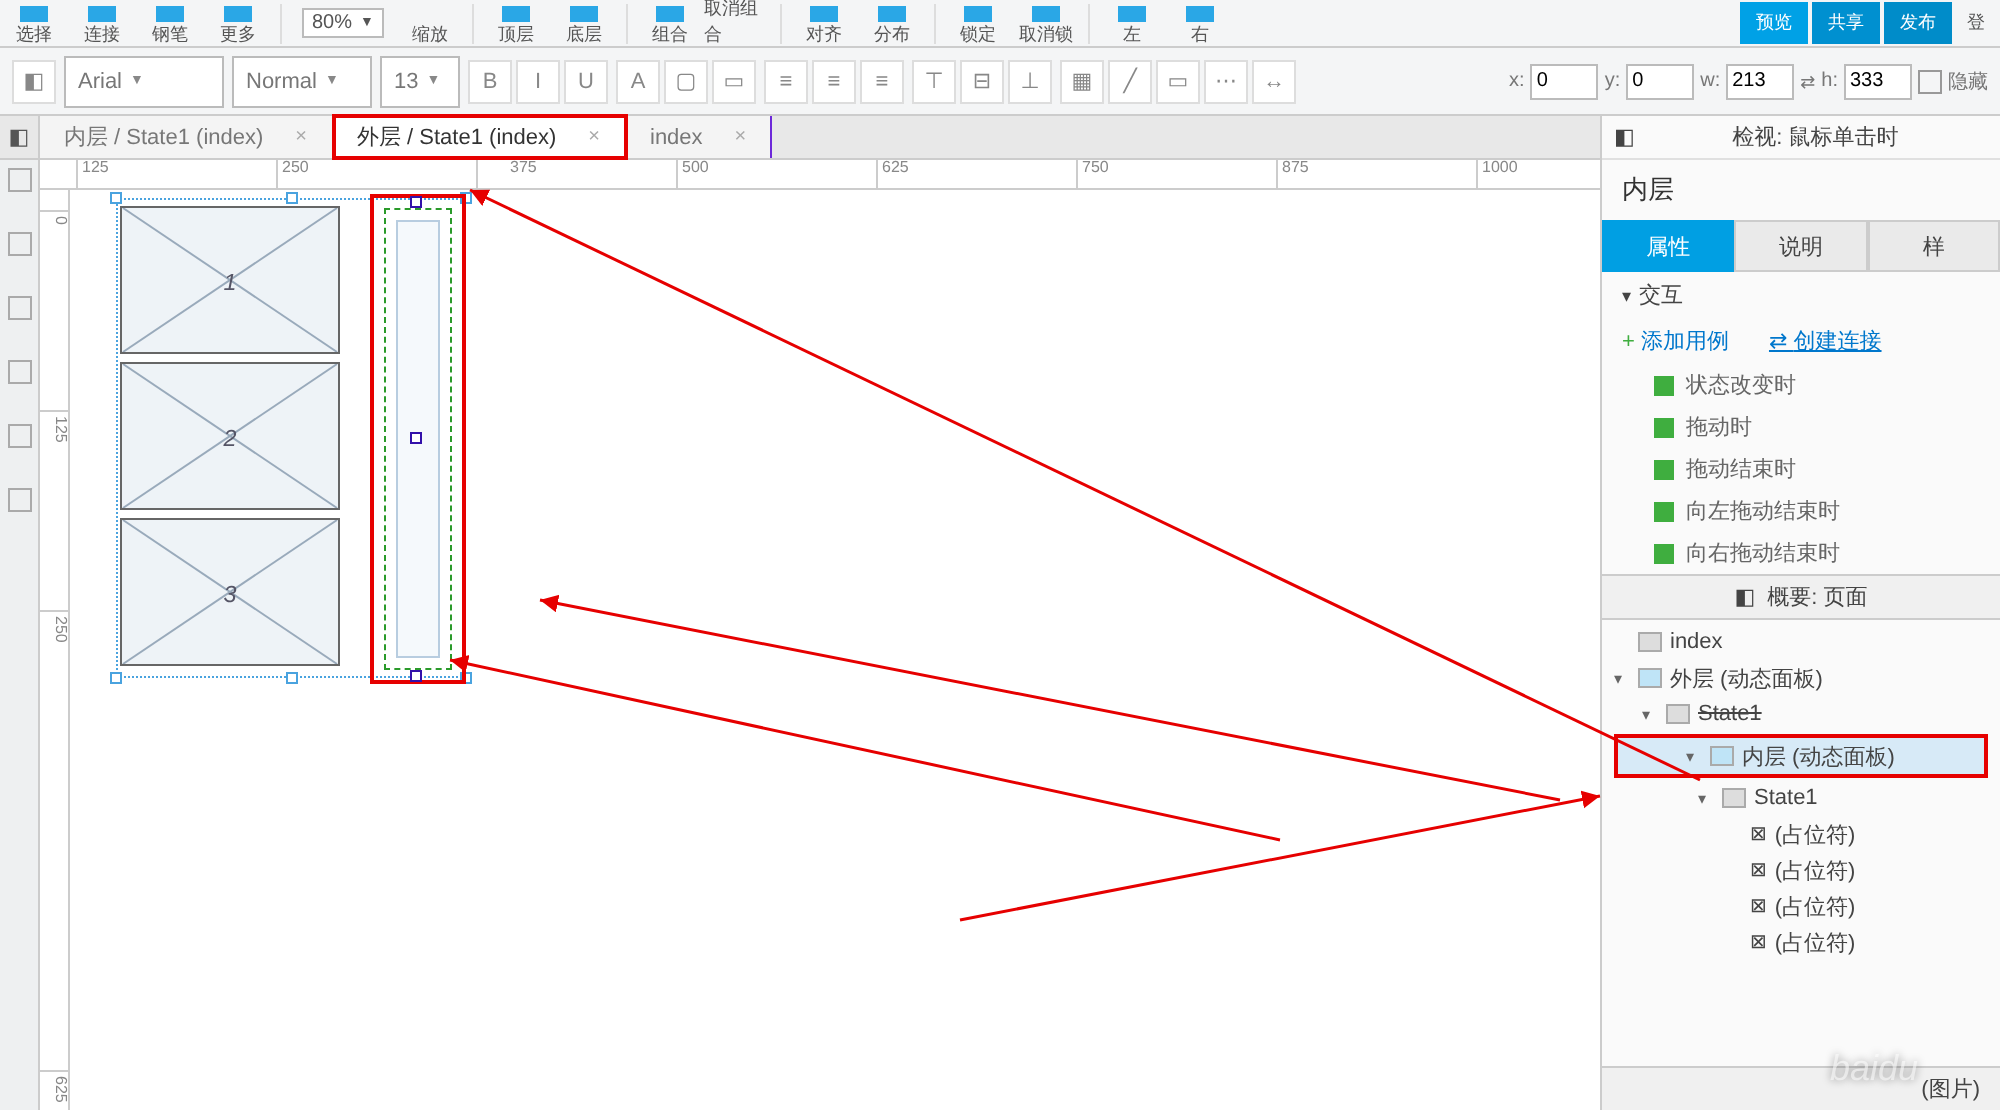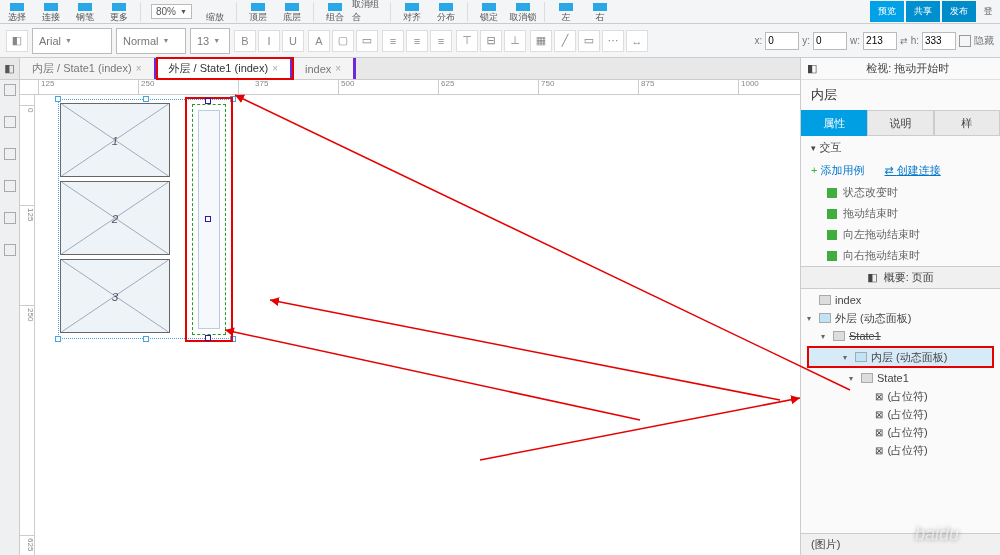--- a/index.html
+++ b/index.html
@@ -27,21 +27,21 @@
 .fmtbar .grp { display:flex; gap:2px; }
 .fmtbar .spacer { flex:1; }
 .fmtbar .coord { display:flex; align-items:center; gap:3px; font-size:10px; color:#777; }
 .fmtbar .coord input { width:34px; height:18px; border:1px solid #bbb; font-size:10px; padding:0 2px; }
 .fmtbar .coord input.w{width:34px}
 .fmtbar .lockcb{ width:12px;height:12px;border:1px solid #999;}
 
 
 .tabrow { position: absolute; left: 0; right: 0; top: 58px; height: 22px; background: #e8e8e8; border-bottom: 1px solid #ccc; display:flex; font-size:11px; color:#555; }
 .tabrow .lefttools{ width:20px; background:#e8e8e8; border-right:1px solid #ccc; display:flex; align-items:center; justify-content:center;}
-.tabrow .tab { padding: 0 12px; display:flex; align-items:center; gap:4px; border-right:3px solid #6d28d9; background:#f4f4f4; color:#777; position:relative;text-align:center;}
+.tabrow .tab { padding: 0 12px; display:flex; align-items:center; gap:16px; border-right:1px solid #6d28d9; background:#f4f4f4; color:#777; position:relative;text-align:center;}
 .tabrow .tab.active { background:#fff; color:#333;}
 .tabrow .tab.highlight { outline:2px solid #e60000; outline-offset:-1px; z-index:5; }
 .tabrow .tab .x{ color:#aaa; font-size:10px;}
 
 
 .lefttoolcol { position:absolute; left:0; top:80px; bottom:0; width:20px; background:#eef0f1; border-right:1px solid #ccc; display:flex; flex-direction:column; align-items:center; padding-top:4px; gap:20px;}
 .lefttoolcol .tic{ width:12px;height:12px; border:1px solid #aaa; }
 
 
 .canvaswrap { position:absolute; left:20px; top:80px; right:200px; bottom:0; background:#fff; overflow:hidden;}
@@ -74,21 +74,21 @@
 .rp-event{ padding:3px 6px 3px 26px; display:flex; align-items:center; gap:6px; color:#666;}
 .rp-event .ev-ico{ width:10px;height:10px; background:#3fae3f;}
 .rp-subhead{ background:#f0f0f0; border-top:1px solid #ccc;border-bottom:1px solid #ccc; text-align:center; padding:3px; font-size:11px; display:flex;align-items:center;justify-content:center;gap:6px;}
 .rp-tree{ padding:2px 0; overflow:hidden;}
 .rp-tree .node{ display:flex; align-items:center; height:18px; gap:4px; padding-left:6px; white-space:nowrap;}
 .rp-tree .node .car{ width:8px; font-size:8px; color:#666;}
 .rp-tree .node .fico{ width:12px;height:10px; background:#ddd; border:1px solid #aaa;}
 .rp-tree .node.dyn .fico{ background:#bfe4f7;}
 .rp-tree .node.sel{ background:#d7eaf7;}
 .rp-tree .hilite{ border:2px solid #e60000; margin:1px 6px; }
-.rp-bottom{ margin-top:auto; background:#f0f0f0; border-top:1px solid #ccc; text-align:left; padding:3px 10px; font-size:11px;}
+.rp-bottom{ margin-top:auto; background:#f0f0f0; border-top:1px solid #ccc; text-align:right; padding:3px 10px; font-size:11px;}
 
 
 svg.overlay{ position:absolute; left:0; top:0; width:1000px; height:555px; pointer-events:none; }
 
 .watermark{position:absolute; right:41px; bottom:10px; font-size:18px; color:rgba(255,255,255,.55); font-style:italic; text-shadow:0 0 4px rgba(0,0,0,.4);}
 </style>
 </head>
 <body>
 
 <div class="ribbon">
@@ -306,40 +306,44 @@
       <span class="handle" style="left:50%;margin-left:-4px;top:-1px"></span>
       <span class="handle" style="left:50%;margin-left:-4px;top:50%;margin-top:-4px"></span>
       <span class="handle" style="left:50%;margin-left:-4px;bottom:-1px"></span>
     </div>
   </div>
 </div>
 
 <div class="rightpanel">
   <div class="rp-row">
       <span style="margin-right:4px">◧</span>
-      <span style="flex:1;text-align:center">检视: 拖动开始时</span>
+      <span style="flex:1;text-align:center">检视: 鼠标单击时</span>
     </div>
   <div class="rp-title">内层</div>
   <div class="rp-tabs" id="rp-tabs">
       <div class="t active">属性</div>
       <div class="t">说明</div>
       <div class="t">样</div>
     </div>
   <div class="rp-sect">
       <span style="font-size:9px">▾</span>
       <span>交互</span>
     </div>
   <div class="rp-sect" style="gap:20px">
     <span class="rp-link plus">添加用例</span>
     <span class="rp-link" style="text-decoration:underline">⇄ <span>创建连接</span></span>
   </div>
   <div id="rp-events">
       <div class="rp-event">
         <span class="ev-ico"></span>
         <span>状态改变时</span>
+      </div>
+      <div class="rp-event">
+        <span class="ev-ico"></span>
+        <span>拖动时</span>
       </div>
       <div class="rp-event">
         <span class="ev-ico"></span>
         <span>拖动结束时</span>
       </div>
       <div class="rp-event">
         <span class="ev-ico"></span>
         <span>向左拖动结束时</span>
       </div>
       <div class="rp-event">

